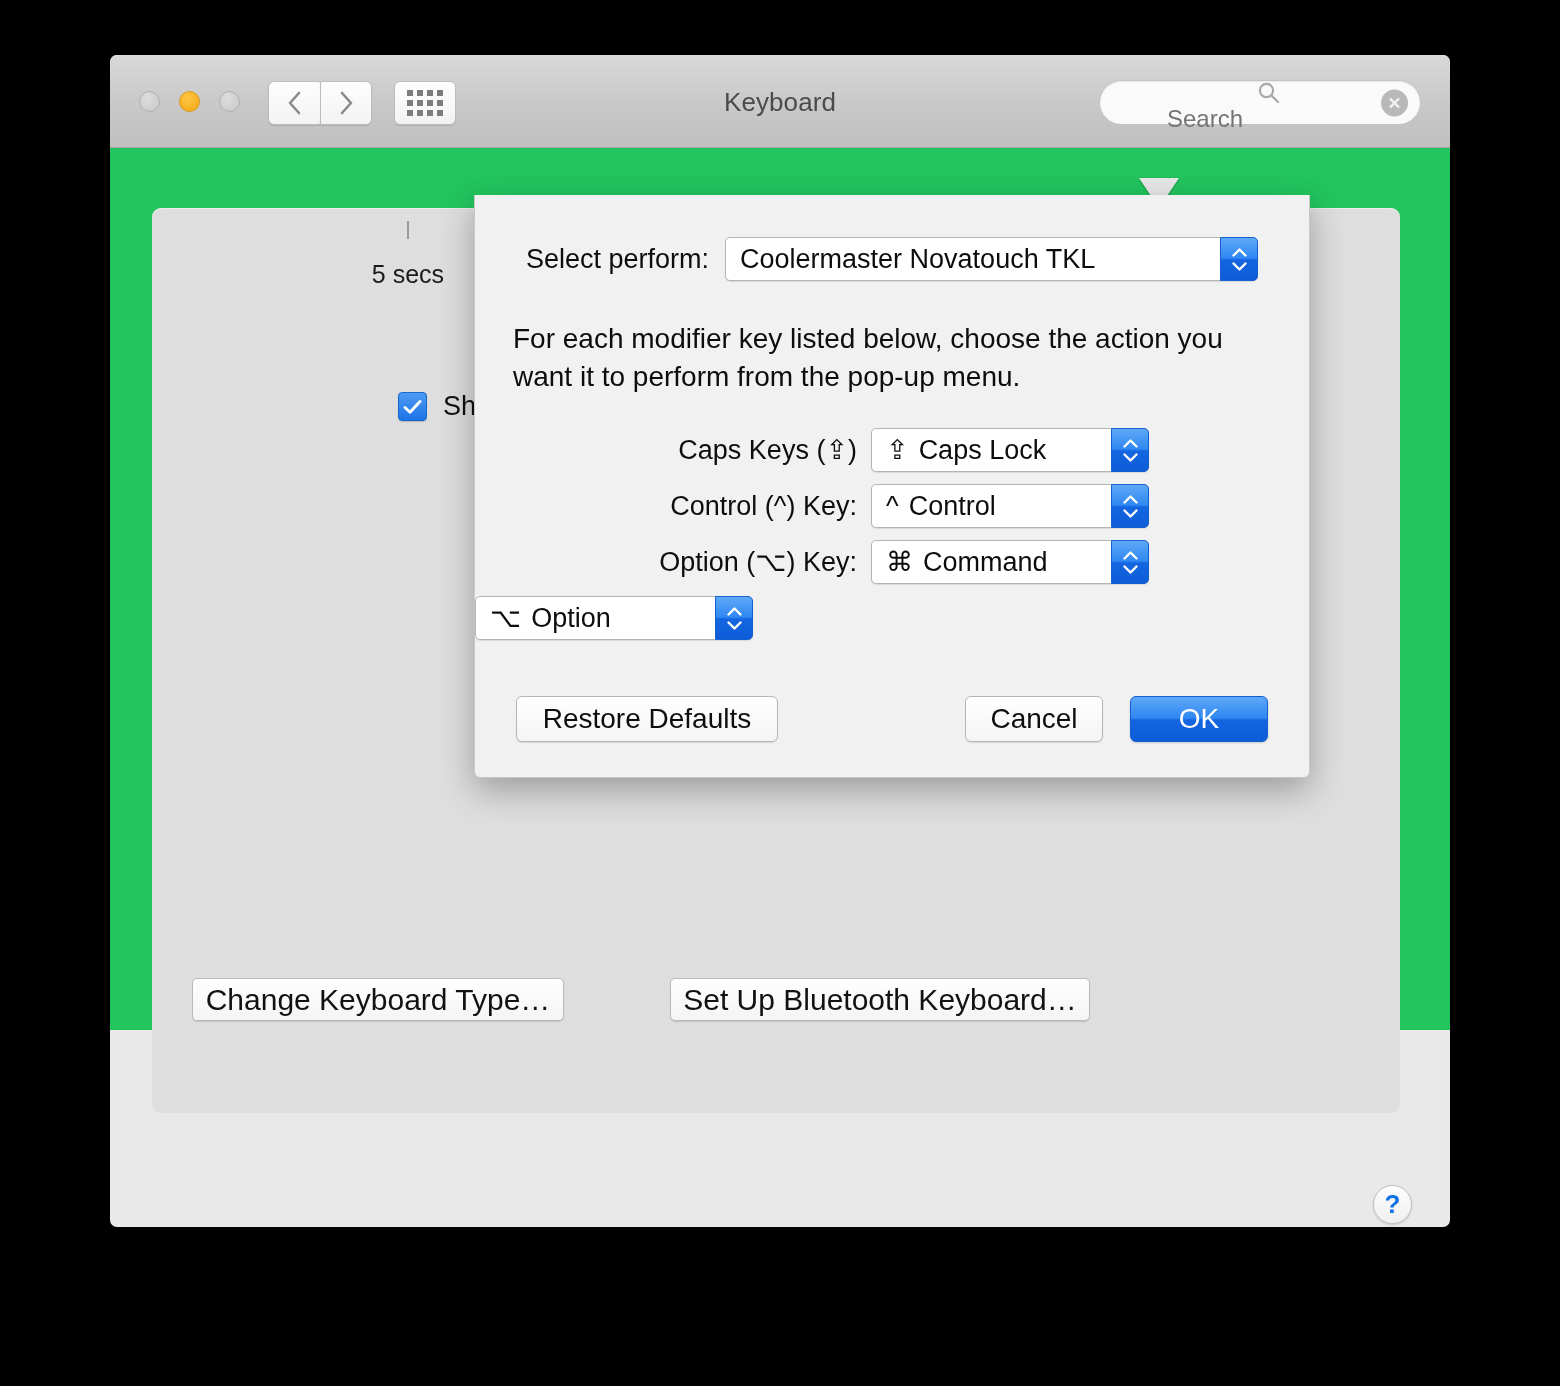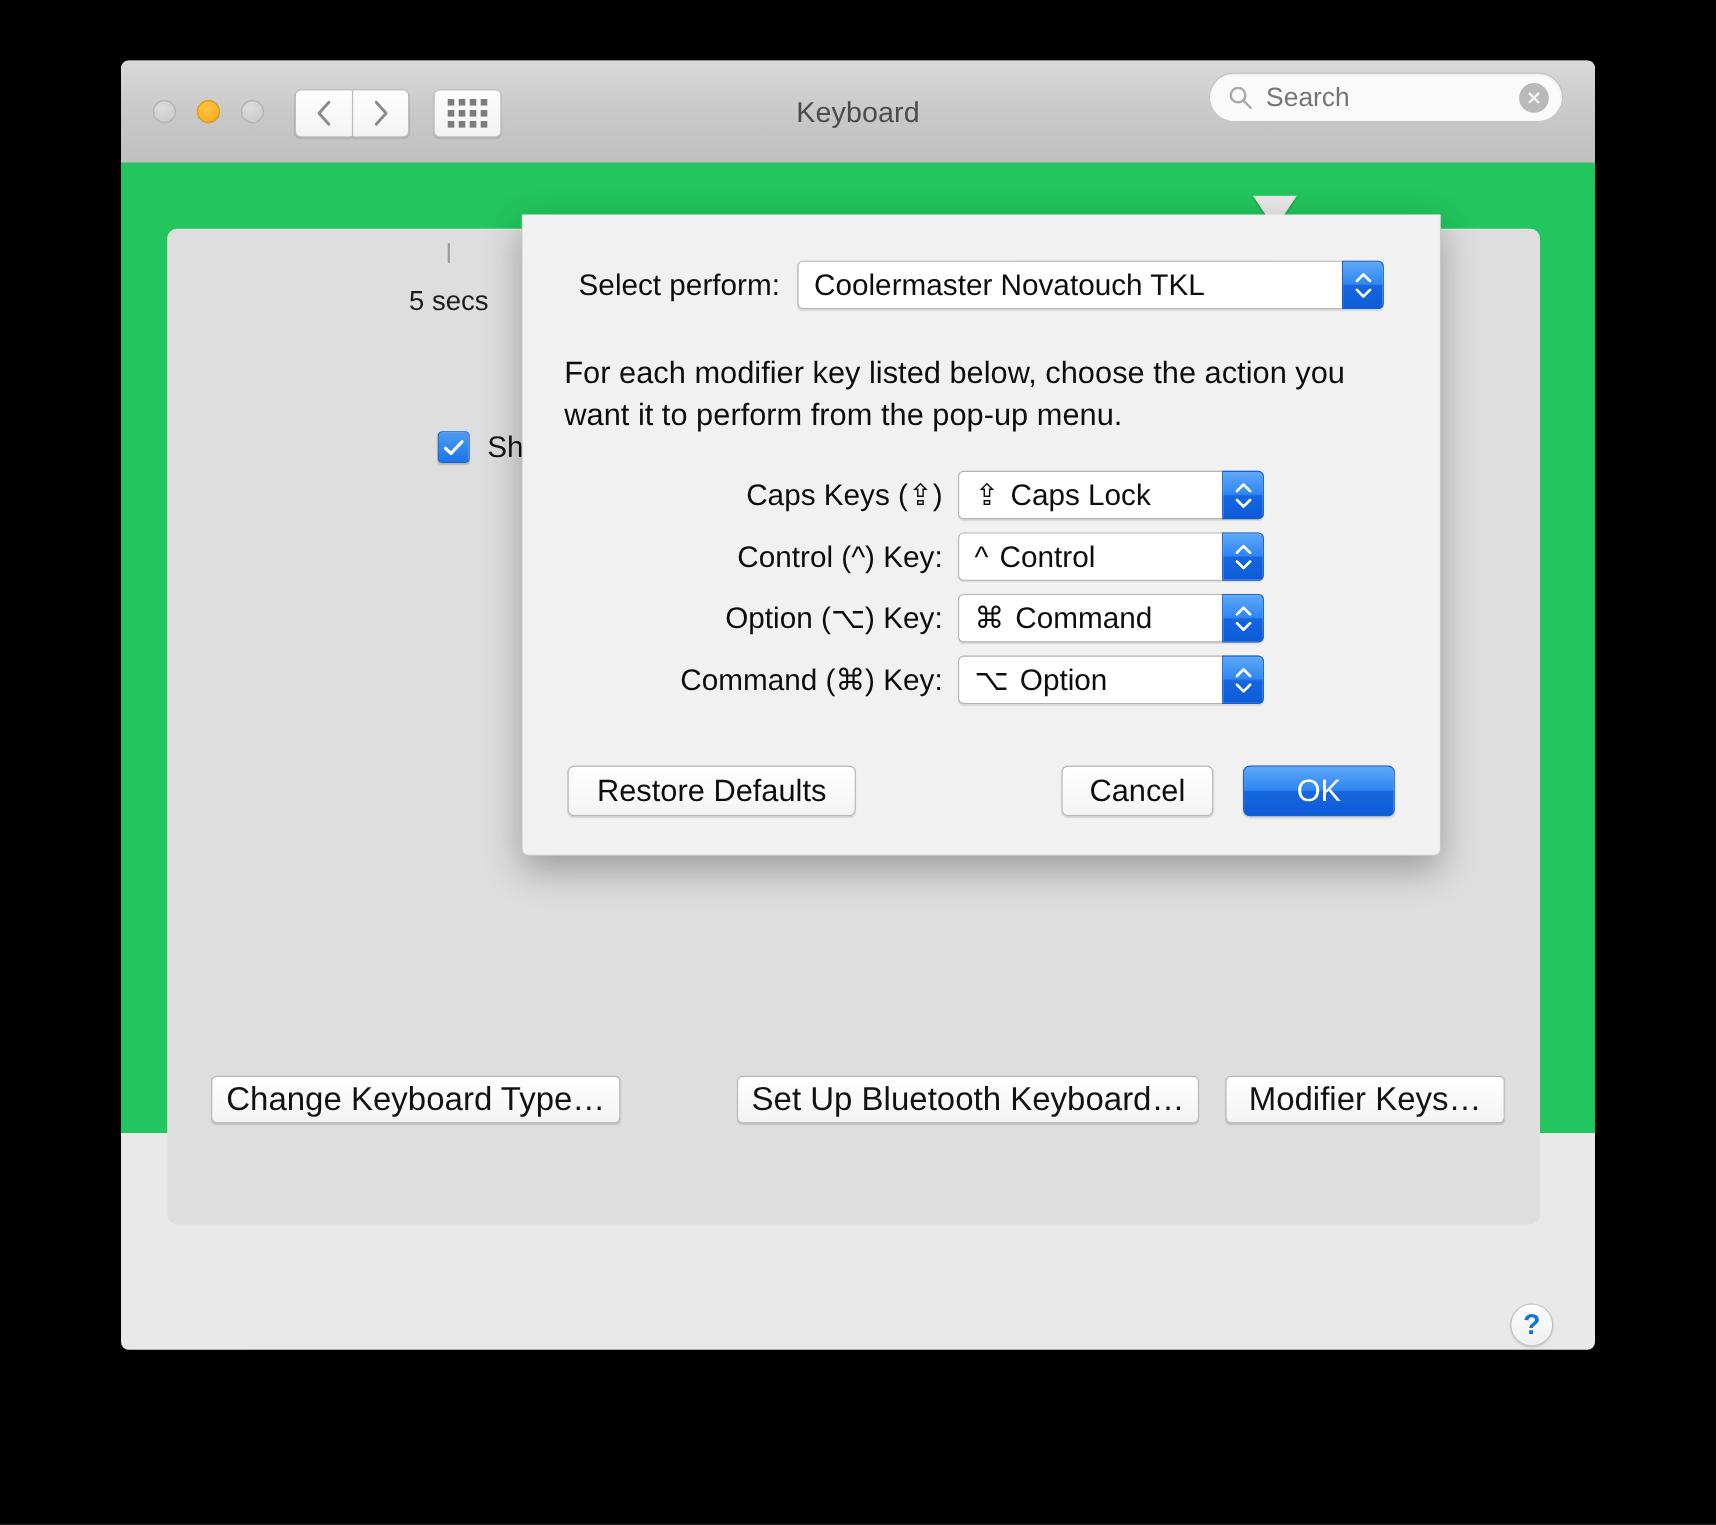--- a/index.html
+++ b/index.html
@@ -64,27 +64,27 @@
   .dotgrid i { width: 6px; height: 6px; background: #7c7c7c; display: block; }
 
   #win-title {
     position: absolute; left: 0; right: 0; top: 32px;
     text-align: center;
     font-size: 26px; color: #4b4b4b;
     letter-spacing: 0.1px;
   }
 
   #searchbox {
-    position: absolute; top: 11px; left: 989px;
+    position: absolute; top: 25px; left: 989px;
     width: 322px; height: 45px;
     background: #fafafa;
     border: 1px solid #c3c3c3;
     border-radius: 23px;
     box-shadow: inset 0 1px 2px rgba(0,0,0,0.07);
-    display: flex; align-items: center;
+    display: flex; align-items: center; flex-direction: column;
   }
   #search-icon { margin-left: 16px; color: #a9a9a9; display:flex; }
   #search-input {
     border: none; outline: none; background: transparent;
     font-family: "Liberation Sans", sans-serif;
     font-size: 24px; color: #a2a2a2;
     margin-left: 10px; width: 200px;
   }
   #search-clear {
     position: absolute; right: 12px; top: 50%; transform: translateY(-50%);
@@ -362,21 +362,20 @@
             <svg width="19" height="16" viewBox="0 0 19 16">
               <polyline points="2,8.5 7,13.2 17,2.6" fill="none" stroke="#ffffff" stroke-width="2.9" stroke-linecap="round" stroke-linejoin="round"></polyline>
             </svg>
           </span>
         </div>
         <span id="checkbox-label">Show Keyboard &amp; Character Viewers in menu bar</span>
       </div>
 
       <div class="pbtn" id="btn-change-type">Change Keyboard Type…</div>
       <div class="pbtn" id="btn-bluetooth">Set Up Bluetooth Keyboard…</div>
-      <div class="pbtn" id="btn-modifier">Modifier Keys…</div>
     </div>
 
     <div id="help-btn">?</div>
   </div>
 
   <div id="sheet">
 
     <div id="sheet-top-row">
       <span id="select-keyboard-label">Select perform:</span>
       <div class="popup" id="keyboard-popup">
@@ -436,21 +435,20 @@
               <polyline points="2.5,8.5 8.5,2.5 14.5,8.5" fill="none" stroke="#fff" stroke-width="2.4" stroke-linecap="round" stroke-linejoin="round"></polyline>
             </svg>
           <svg width="17" height="11" viewBox="0 0 17 11">
               <polyline points="2.5,2.5 8.5,8.5 14.5,2.5" fill="none" stroke="#fff" stroke-width="2.4" stroke-linecap="round" stroke-linejoin="round"></polyline>
             </svg>
         </span>
       </div>
     </div>
 
     <div class="mod-row" id="mod-row-3">
-      <span class="mod-label">Command (⌘) Key:</span>
       <div class="popup mod-popup">
         <span class="glyph">⌥</span>
         <span class="ptext">Option</span>
         <span class="arrows">
           <svg width="17" height="11" viewBox="0 0 17 11">
               <polyline points="2.5,8.5 8.5,2.5 14.5,8.5" fill="none" stroke="#fff" stroke-width="2.4" stroke-linecap="round" stroke-linejoin="round"></polyline>
             </svg>
           <svg width="17" height="11" viewBox="0 0 17 11">
               <polyline points="2.5,2.5 8.5,8.5 14.5,2.5" fill="none" stroke="#fff" stroke-width="2.4" stroke-linecap="round" stroke-linejoin="round"></polyline>
             </svg>

